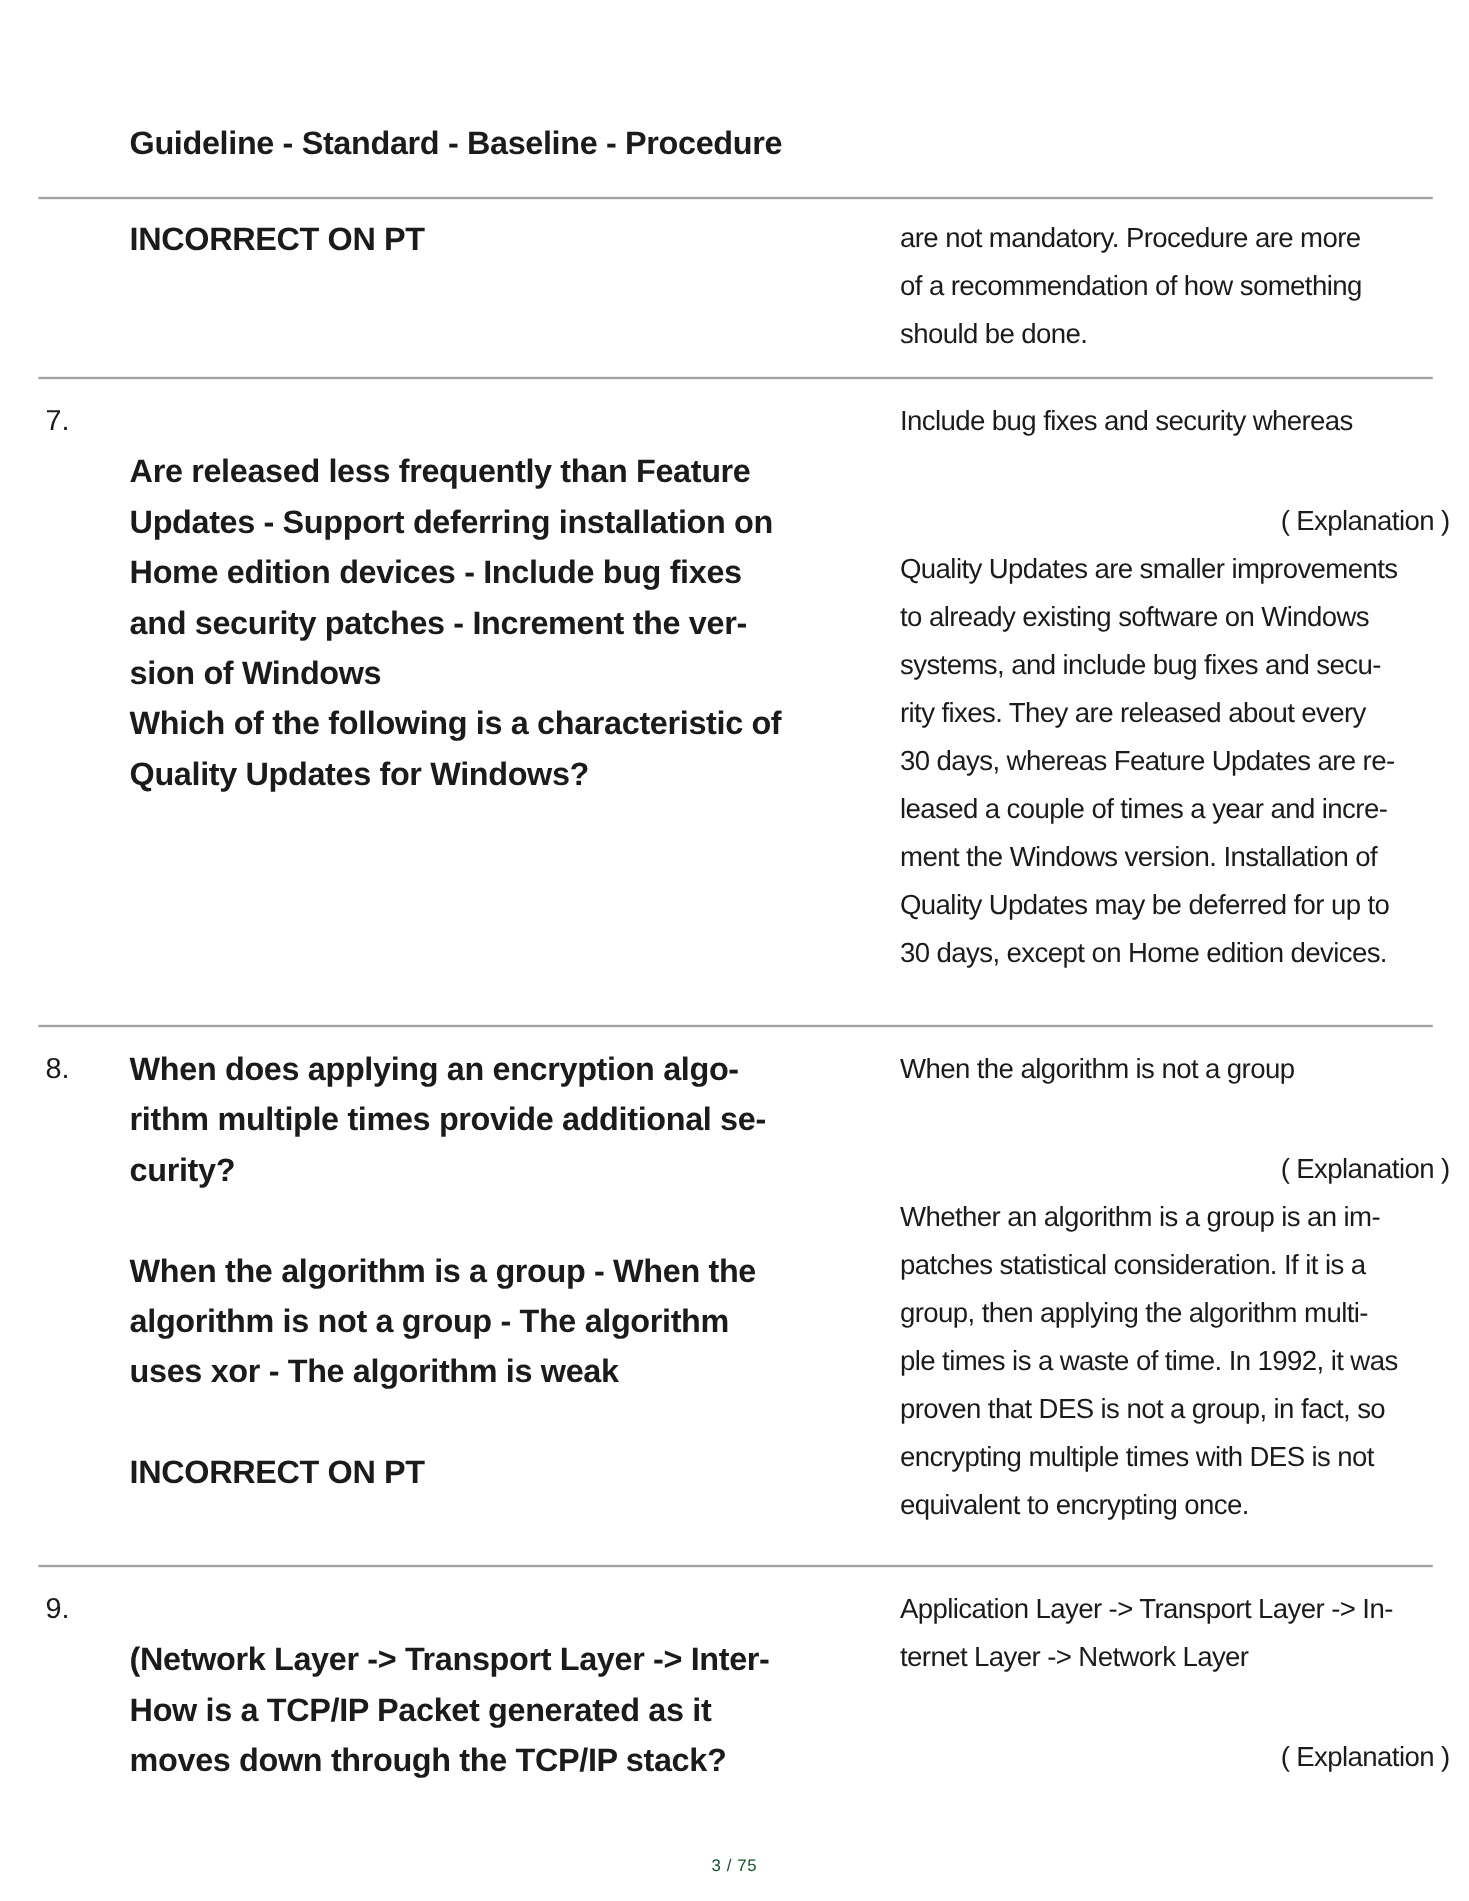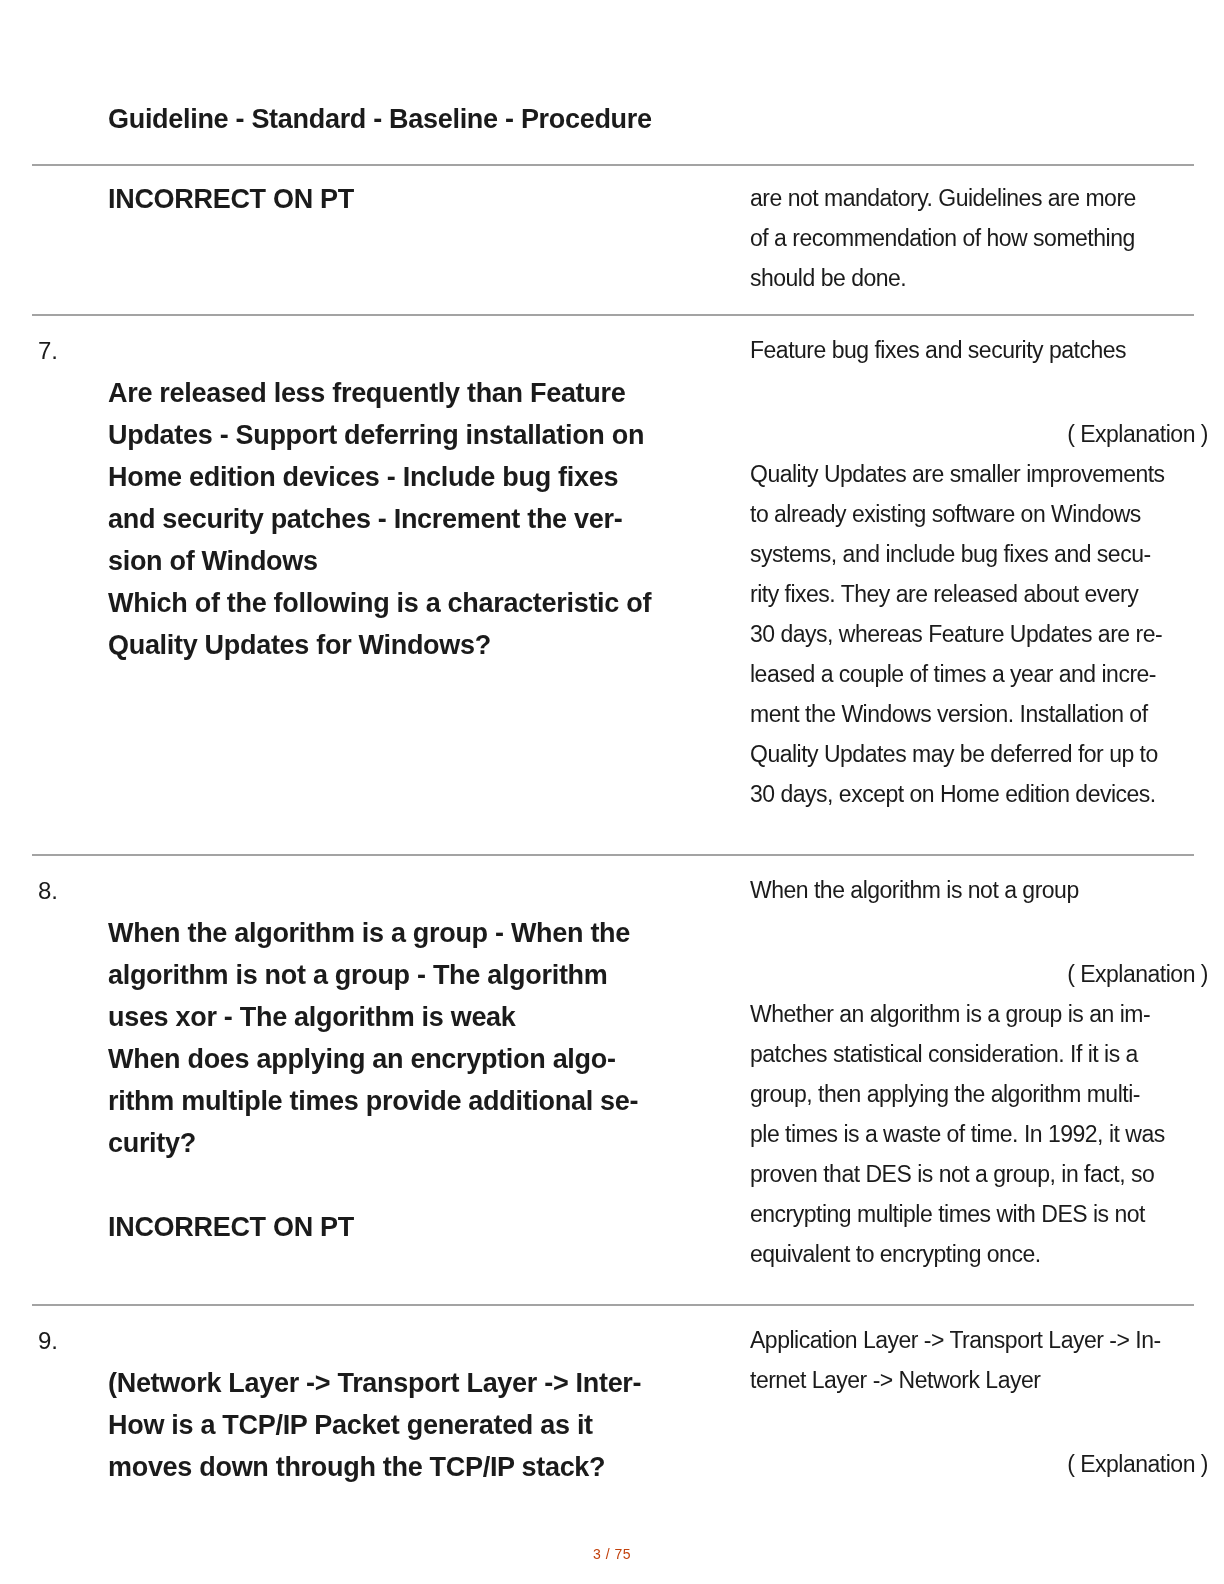--- a/index.html
+++ b/index.html
@@ -66,85 +66,85 @@
   }
 
   .footer {
     position: absolute;
     bottom: 36px;
     left: 0;
     width: 100%;
     text-align: center;
     font-size: 14px;
     font-weight: 400;
-    color: #c2410c;
+    color: #14532d;
     letter-spacing: 0.5px;
   }
 </style>
 </head>
 <body>
 
 <div class="page">
   <div class="content">
 
     <div class="carryover-options bold-text">Guideline - Standard - Baseline - Procedure</div>
 
     <hr class="divider hr-1">
 
     <div class="row row-carryover">
       <div class="num"></div>
       <div>
         <div class="bold-text">INCORRECT ON PT</div>
       </div>
       <div>
-        <div class="answer-text">are not mandatory. Guidelines are more
+        <div class="answer-text">are not mandatory. Procedure are more
 of a recommendation of how something
 should be done.</div>
       </div>
     </div>
 
     <hr class="divider hr-2">
 
     <div class="row">
       <div class="num">7.</div>
       <div>
         <div class="bold-text options-text">Are released less frequently than Feature
 Updates - Support deferring installation on
 Home edition devices - Include bug fixes
 and security patches - Increment the ver-
 sion of Windows</div>
         <div class="bold-text">Which of the following is a characteristic of
 Quality Updates for Windows?</div>
       </div>
       <div>
-        <div class="answer-text">Feature bug fixes and security patches</div>
+        <div class="answer-text">Include bug fixes and security whereas</div>
         <div class="answer-text expl-label">( Explanation )</div>
         <div class="answer-text">Quality Updates are smaller improvements
 to already existing software on Windows
 systems, and include bug fixes and secu-
 rity fixes. They are released about every
 30 days, whereas Feature Updates are re-
 leased a couple of times a year and incre-
 ment the Windows version. Installation of
 Quality Updates may be deferred for up to
 30 days, except on Home edition devices.</div>
       </div>
     </div>
 
     <hr class="divider hr-3">
 
     <div class="row">
       <div class="num">8.</div>
       <div>
+        <div class="bold-text">When does applying an encryption algo-
+rithm multiple times provide additional se-
+curity?</div>
         <div class="bold-text options-text">When the algorithm is a group - When the
 algorithm is not a group - The algorithm
 uses xor - The algorithm is weak</div>
-        <div class="bold-text">When does applying an encryption algo-
-rithm multiple times provide additional se-
-curity?</div>
         <div class="bold-text note-text">INCORRECT ON PT</div>
       </div>
       <div>
         <div class="answer-text">When the algorithm is not a group</div>
         <div class="answer-text expl-label">( Explanation )</div>
         <div class="answer-text">Whether an algorithm is a group is an im-
 patches statistical consideration. If it is a
 group, then applying the algorithm multi-
 ple times is a waste of time. In 1992, it was
 proven that DES is not a group, in fact, so

